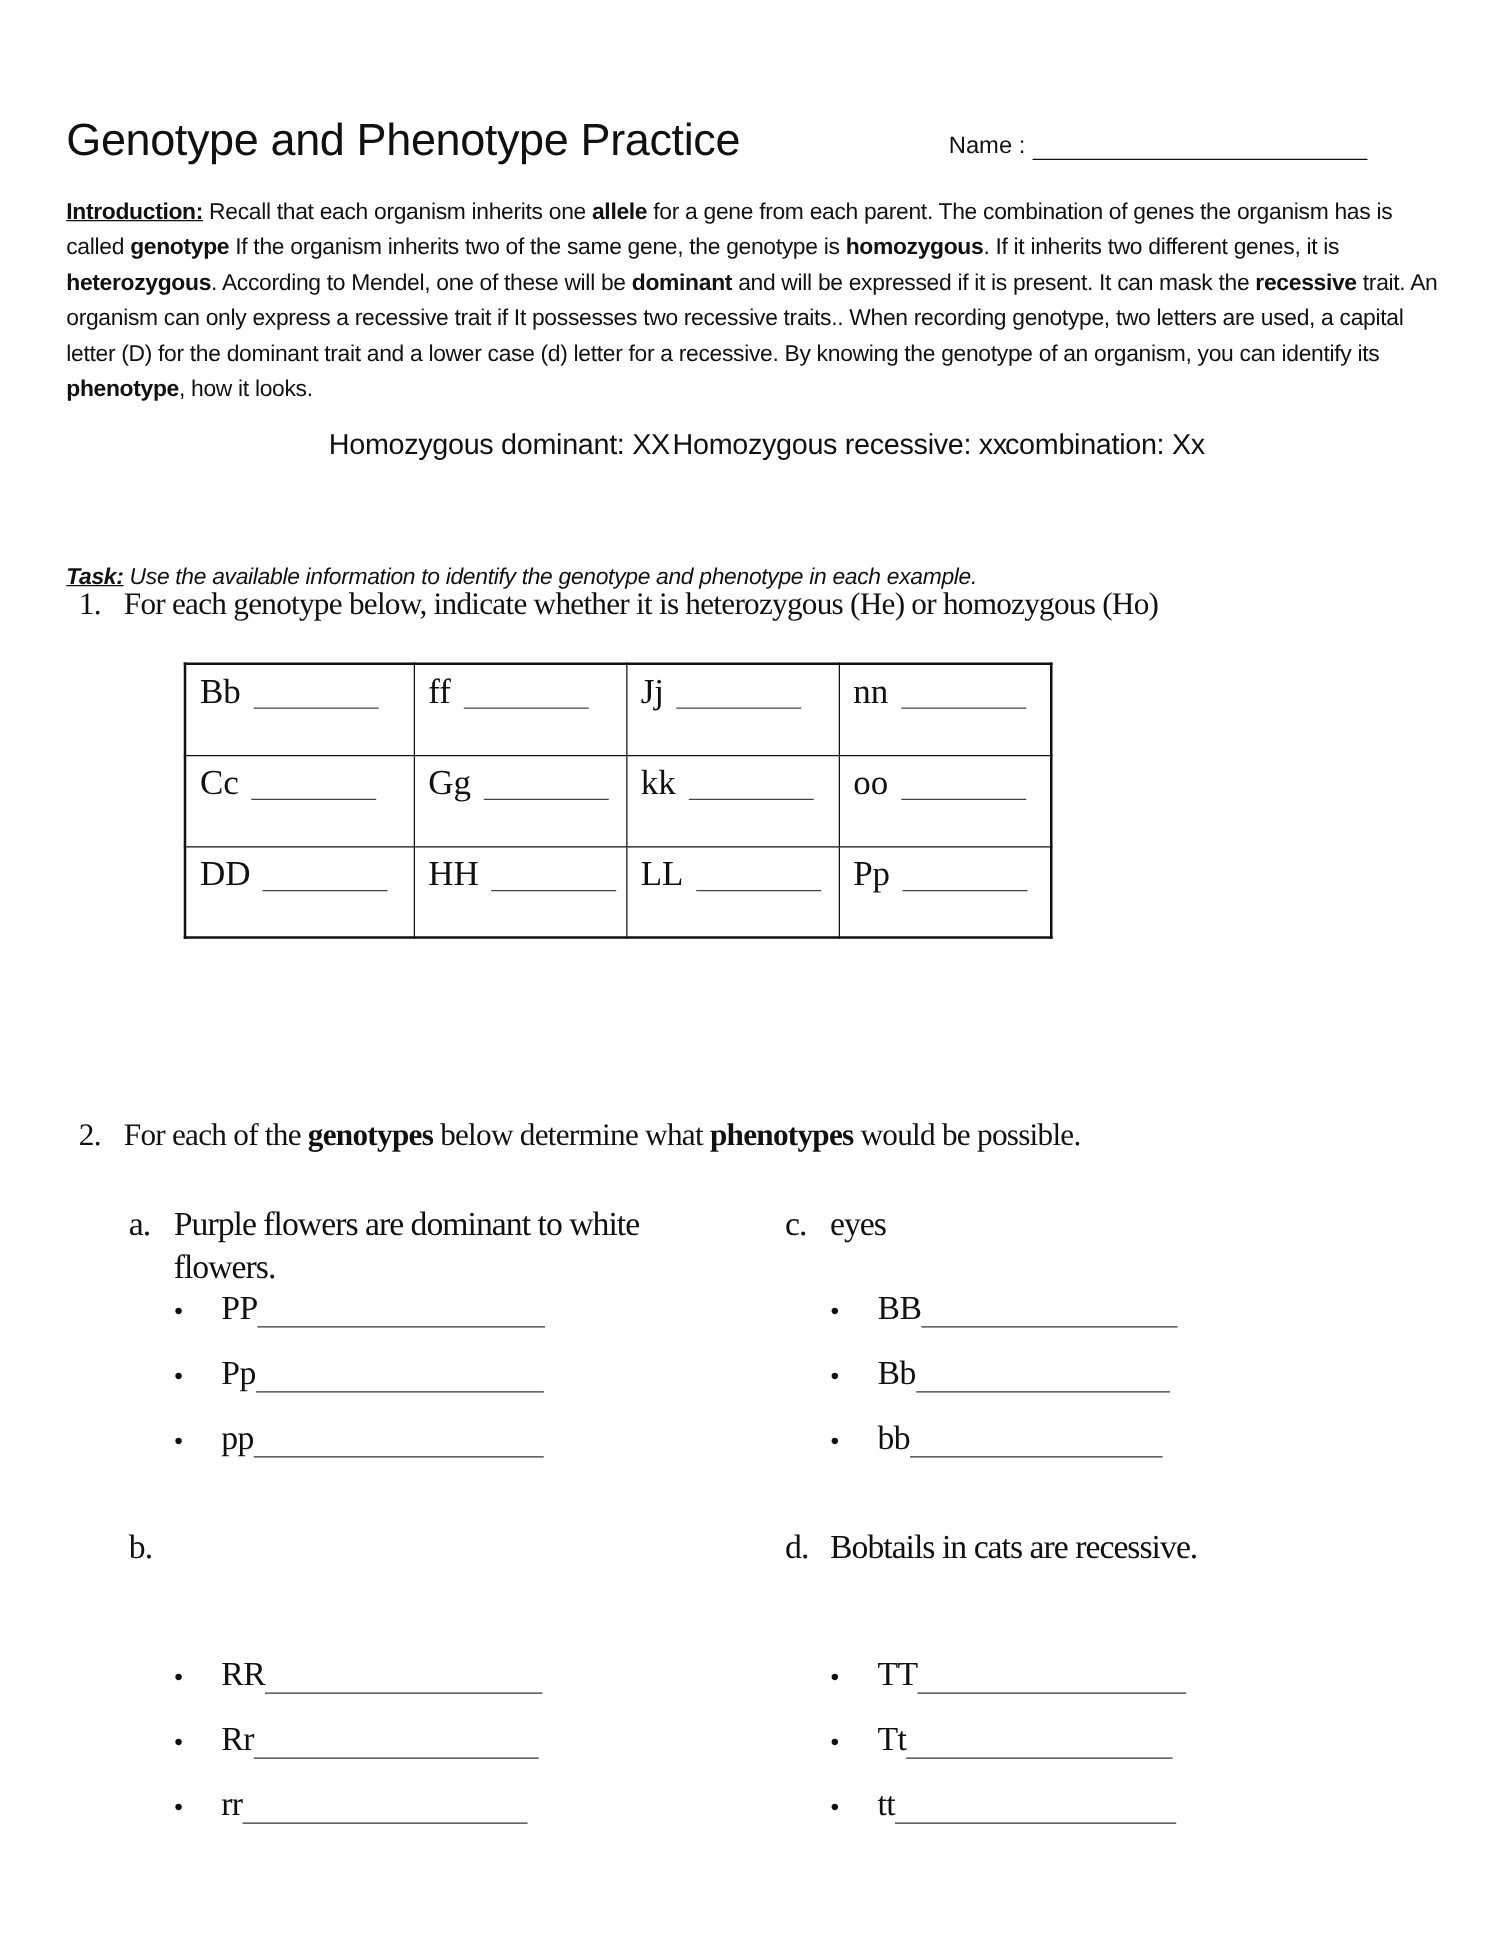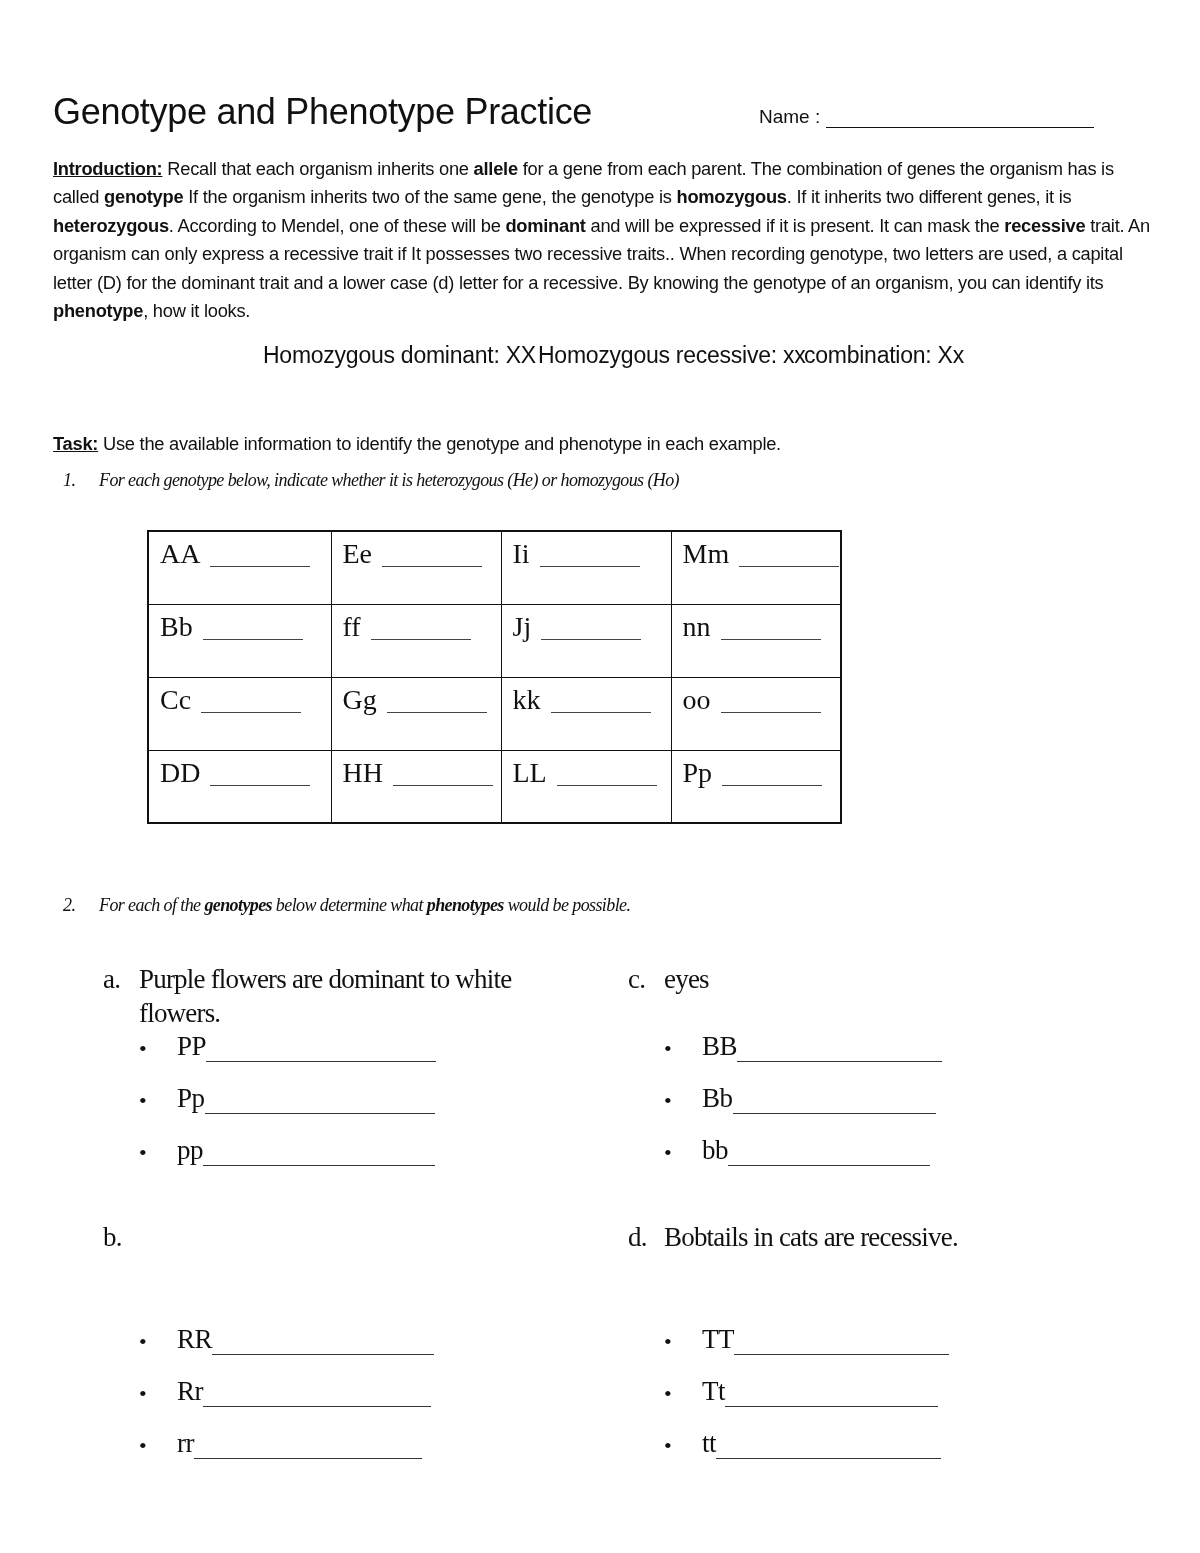--- a/index.html
+++ b/index.html
@@ -10,23 +10,23 @@
 
   .title { left: 53px; top: 66px; font-size: 36px; letter-spacing: -0.3px; }
   .name-wrap { left: 759px; top: 81px; font-size: 19px; display: flex; align-items: flex-end; }
   .name-line { display: inline-block; width: 268px; border-bottom: 1.5px solid #111; height: 20px; margin-left: 6px; }
 
   .intro { left: 53px; top: 130px; width: 1110px; font-size: 18.3px; line-height: 28.4px; letter-spacing: -0.25px; }
   .intro b { font-weight: bold; }
   .u { text-decoration: underline; font-weight: bold; }
 
   .legend { top: 317px; font-size: 23px; letter-spacing: -0.25px; }
-  .task { left: 53px; top: 408px; font-size: 18.3px; letter-spacing: -0.25px; }
-
-  .q { font-size: 18px; letter-spacing: -0.6px; font-style: italic; }
+  .task { left: 53px; top: 425px; font-size: 18.3px; letter-spacing: -0.25px; font-style: italic; }
+
+  .q { font-size: 25px; letter-spacing: -0.6px; }
   .q1 { left: 63px; top: 470px; }
   .q2 { left: 63px; top: 895px; }
   .qnum { display: inline-block; width: 36px; }
 
   table.geno { position: absolute; left: 147px; top: 530px; border-collapse: collapse; border: 2.5px solid #111; }
   table.geno td { border: 1.5px solid #111; width: 170px; height: 73px; vertical-align: top; padding: 6px 0 0 11px; box-sizing: border-box; font-size: 28px; }
   table.geno td:first-child { width: 183px; }
   .gcell { display: flex; align-items: flex-start; }
   .blank { display: inline-block; width: 100px; border-bottom: 1px solid #444; margin-left: 10px; height: 28px; }
 
@@ -54,46 +54,20 @@
 
 <div class="abs task sans"><span class="u">Task:</span><span> Use the available information to identify the genotype and phenotype in each example.</span></div>
 
 <div class="abs q q1 serif"><span class="qnum">1.</span><span>For each genotype below, indicate whether it is heterozygous (He) or homozygous (Ho)</span></div>
 
 <table class="geno serif">
   <tbody id="geno-body">
       <tr>
         <td>
           <div class="gcell">
-            <span>AA</span>
-            <span class="blank"></span>
-          </div>
-        </td>
-        <td>
-          <div class="gcell">
-            <span>Ee</span>
-            <span class="blank"></span>
-          </div>
-        </td>
-        <td>
-          <div class="gcell">
-            <span>Ii</span>
-            <span class="blank"></span>
-          </div>
-        </td>
-        <td>
-          <div class="gcell">
-            <span>Mm</span>
-            <span class="blank"></span>
-          </div>
-        </td>
-      </tr>
-      <tr>
-        <td>
-          <div class="gcell">
             <span>Bb</span>
             <span class="blank"></span>
           </div>
         </td>
         <td>
           <div class="gcell">
             <span>ff</span>
             <span class="blank"></span>
           </div>
         </td>

